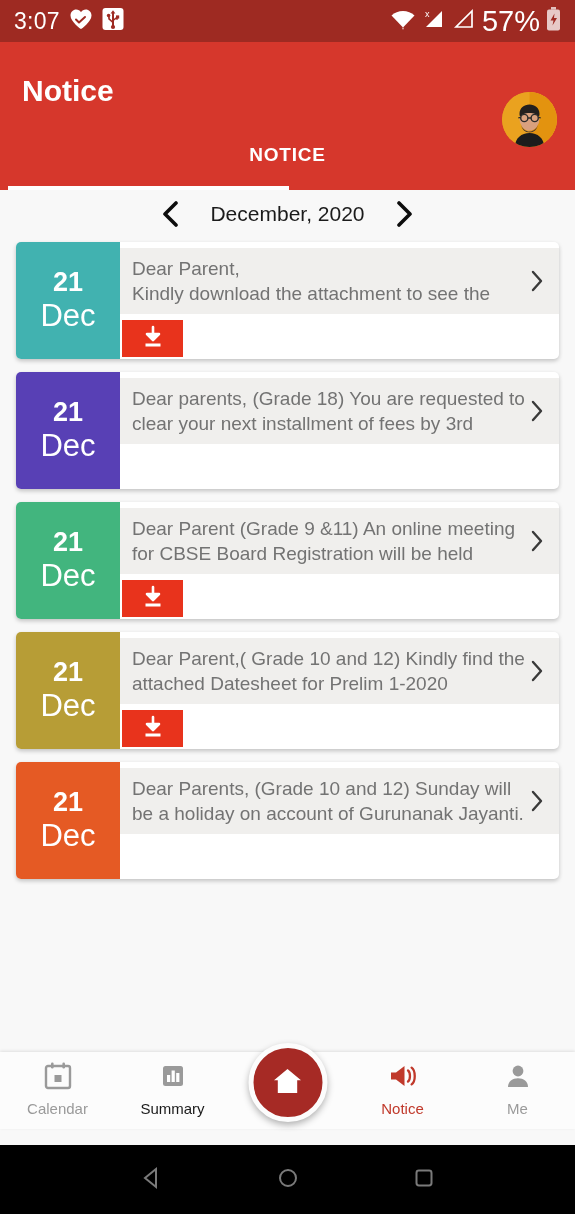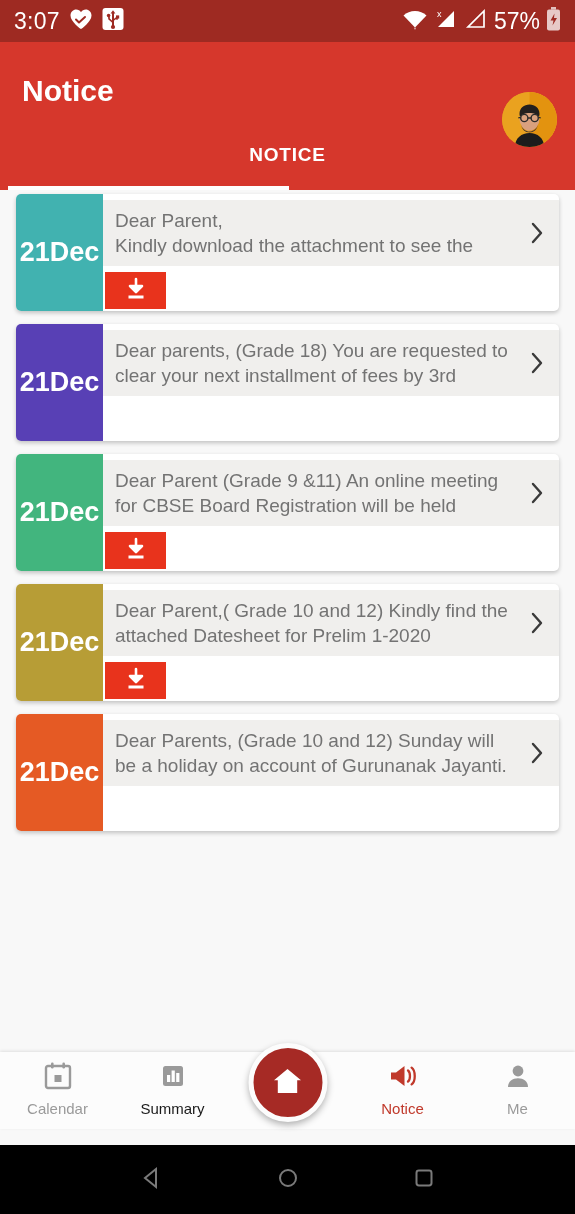--- a/index.html
+++ b/index.html
@@ -12,21 +12,21 @@
   .phone { position:relative; width:575px; height:1214px; }
 
   
   .statusbar {
     height:42px; background:#9e2a22; color:#fff;
     display:flex; align-items:center; padding:0 14px;justify-content:space-between;
   }
   .sb-time { font-size:23px; font-weight:400; letter-spacing:.3px; }
   .sb-left { display:flex; align-items:center; gap:9px; }
   .sb-right { margin-left:auto; display:flex; align-items:center; gap:6px; }
-  .sb-pct { font-size:23px; }
+  .sb-pct { font-size:29px; }
 
   
   .appbar { background:#d6372c; height:148px; position:relative; }
   .appbar-title {
     position:absolute; left:22px; top:32px;
     color:#fff; font-size:30px; font-weight:bold;
   }
   .avatar {
     position:absolute; right:18px; top:50px;
     width:55px; height:55px; border-radius:50%;
@@ -52,26 +52,26 @@
   .month-label { font-size:21px; color:#1b1b1b; }
 
   
   .list { padding:4px 16px 0 16px; }
   .card {
     display:flex; background:#fff; border-radius:5px;
     box-shadow:0 2px 4px rgba(0,0,0,.22);
     margin-bottom:13px; height:117px; overflow:hidden;
   }
   .datebox {
-    width:87px; flex:none;
-    display:flex; flex-direction:row; align-items:center; justify-content:center;
+    width:104px; flex:none;
+    display:flex; flex-direction:column; align-items:center; justify-content:center;
     color:#fff;
   }
   .date-day { font-size:27px; font-weight:bold; line-height:1.15; }
-  .date-mon { font-size:27px; font-weight:bold; line-height:1.15; }
+  .date-mon { font-size:31px; font-weight:normal; line-height:1.15; }
   .card-body { flex:1; position:relative; padding:6px 0 0 0; }
   .msgpanel {
     background:#f0efed; margin:0 0 0 0;
     min-height:66px; display:flex; align-items:center;
     padding:6px 10px 6px 12px;
   }
   .msgtext {
     flex:1; font-size:19px; color:#737373; line-height:1.33;
     white-space:pre-line;
   }
@@ -188,20 +188,33 @@
     </div>
 
     <div class="tabs">
       <div class="tab">
         <span>NOTICE</span>
       </div>
       <div class="tab-indicator"></div>
     </div>
   </div>
 
+  <div class="monthnav">
+    <div class="chev-btn">
+      <svg width="20" height="26" viewBox="0 0 20 26">
+        <path d="M15 2L4 13l11 11" fill="none" stroke="#0d0d0d" stroke-width="3.6" stroke-linecap="round" stroke-linejoin="round"></path>
+      </svg>
+    </div>
+    <div class="month-label">December, 2020</div>
+    <div class="chev-btn">
+      <svg width="20" height="26" viewBox="0 0 20 26">
+        <path d="M5 2l11 11L5 24" fill="none" stroke="#0d0d0d" stroke-width="3.6" stroke-linecap="round" stroke-linejoin="round"></path>
+      </svg>
+    </div>
+  </div>
 
   <div class="list">
       <div class="card">
         <div class="datebox" style="background: rgb(65, 178, 176);">
           <span class="date-day">21</span>
           <span class="date-mon">Dec</span>
         </div>
         <div class="card-body">
           <div class="msgpanel">
             <span class="msgtext">Dear Parent,

